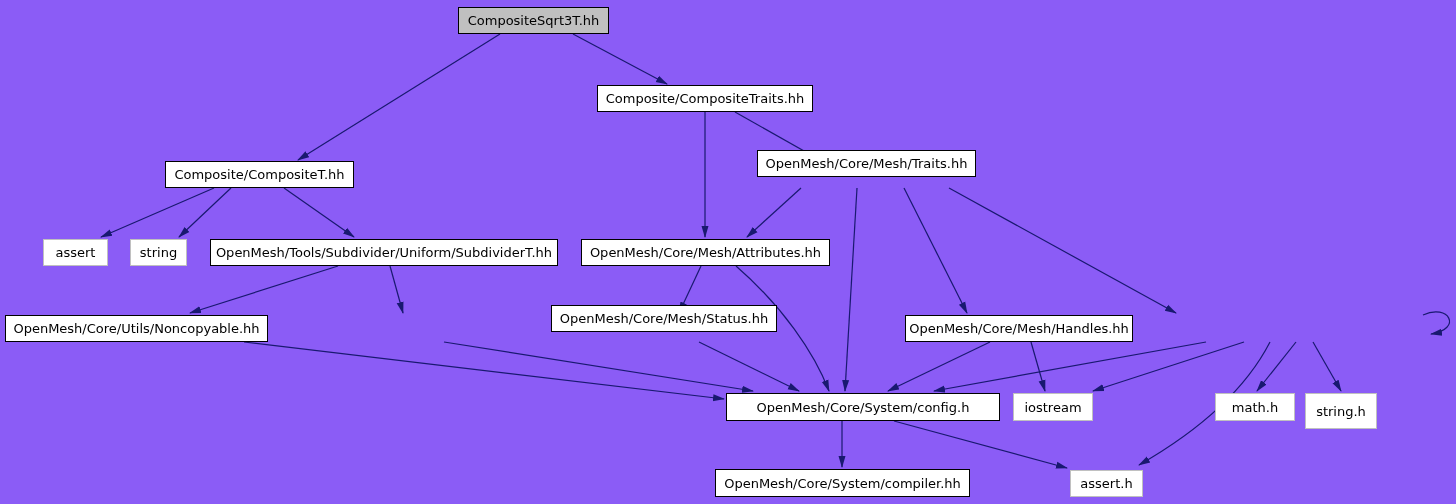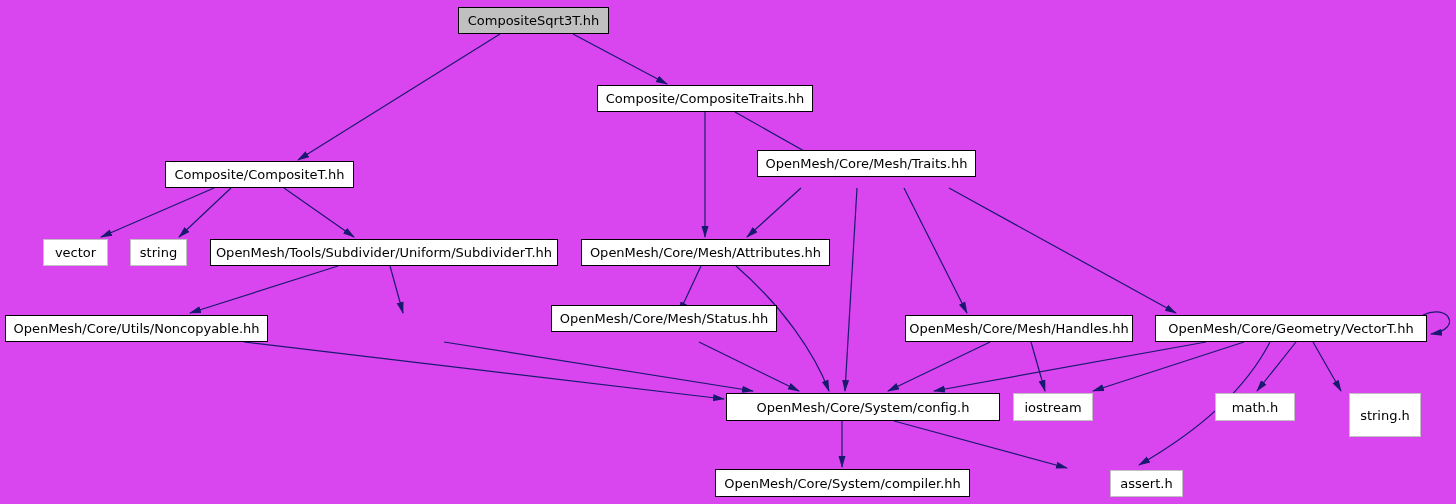--- a/index.html
+++ b/index.html
@@ -5,21 +5,21 @@
   html, body {
     margin: 0;
     padding: 0;
     background: #ffffff;
     font-family: "DejaVu Sans", "Liberation Sans", sans-serif;
   }
   #graph {
     position: relative;
     width: 1456px;
     height: 504px;
-    background: #d946ef;
+    background: #8b5cf6;
     overflow: hidden;
   }
   #edges-layer {
     position: absolute;
     left: 0;
     top: 0;
     width: 1456px;
     height: 504px;
     pointer-events: none;
   }
@@ -78,27 +78,26 @@
         <path d="M1423,315 C1449,303 1463,329 1431,334" fill="none" stroke="#191970" stroke-width="1.2" marker-end="url(#arrowhead)"></path>
         <path d="M842,421 L842,467" fill="none" stroke="#191970" stroke-width="1.2" marker-end="url(#arrowhead)"></path>
         <path d="M894,421 L1067,468" fill="none" stroke="#191970" stroke-width="1.2" marker-end="url(#arrowhead)"></path>
       </g>
   </svg>
 
 <div class="node root" style="left: 458px; top: 7px; width: 151px; height: 27px; background: rgb(192, 192, 192);">CompositeSqrt3T.hh</div>
     <div class="node link" style="left: 165px; top: 161px; width: 189px; height: 27px;">Composite/CompositeT.hh</div>
     <div class="node link" style="left: 597px; top: 85px; width: 216px; height: 27px;">Composite/CompositeTraits.hh</div>
     <div class="node link" style="left: 757px; top: 150px; width: 219px; height: 27px;">OpenMesh/Core/Mesh/Traits.hh</div>
-    <div class="node external" style="left: 43px; top: 239px; width: 65px; height: 27px;">vector</div>
+    <div class="node external" style="left: 43px; top: 239px; width: 65px; height: 27px;">assert</div>
     <div class="node external" style="left: 130px; top: 239px; width: 57px; height: 27px;">string</div>
     <div class="node link" style="left: 210px; top: 239px; width: 348px; height: 27px;">OpenMesh/Tools/Subdivider/Uniform/SubdividerT.hh</div>
     <div class="node link" style="left: 581px; top: 239px; width: 249px; height: 27px;">OpenMesh/Core/Mesh/Attributes.hh</div>
     <div class="node link" style="left: 5px; top: 315px; width: 263px; height: 27px;">OpenMesh/Core/Utils/Noncopyable.hh</div>
     <div class="node link" style="left: 551px; top: 305px; width: 226px; height: 27px;">OpenMesh/Core/Mesh/Status.hh</div>
     <div class="node link" style="left: 905px; top: 315px; width: 228px; height: 27px;">OpenMesh/Core/Mesh/Handles.hh</div>
-    <div class="node link" style="left: 1155px; top: 315px; width: 272px; height: 27px;">OpenMesh/Core/Geometry/VectorT.hh</div>
     <div class="node link" style="left: 726px; top: 393px; width: 274px; height: 28px;">OpenMesh/Core/System/config.h</div>
     <div class="node external" style="left: 1013px; top: 393px; width: 80px; height: 28px;">iostream</div>
     <div class="node external" style="left: 1215px; top: 393px; width: 80px; height: 28px;">math.h</div>
-    <div class="node external" style="left: 1305px; top: 393px; width: 72px; height: 44px; margin-left: 44px;">string.h</div>
+    <div class="node external" style="left: 1305px; top: 393px; width: 72px; height: 36px;">string.h</div>
     <div class="node link" style="left: 715px; top: 469px; width: 255px; height: 28px;">OpenMesh/Core/System/compiler.hh</div>
-    <div class="node external" style="left: 1070px; top: 470px; width: 73px; height: 27px; margin-left: 40px;">assert.h</div>
+    <div class="node external" style="left: 1070px; top: 470px; width: 73px; height: 27px;">assert.h</div>
   </div>
 
 </body></html>

